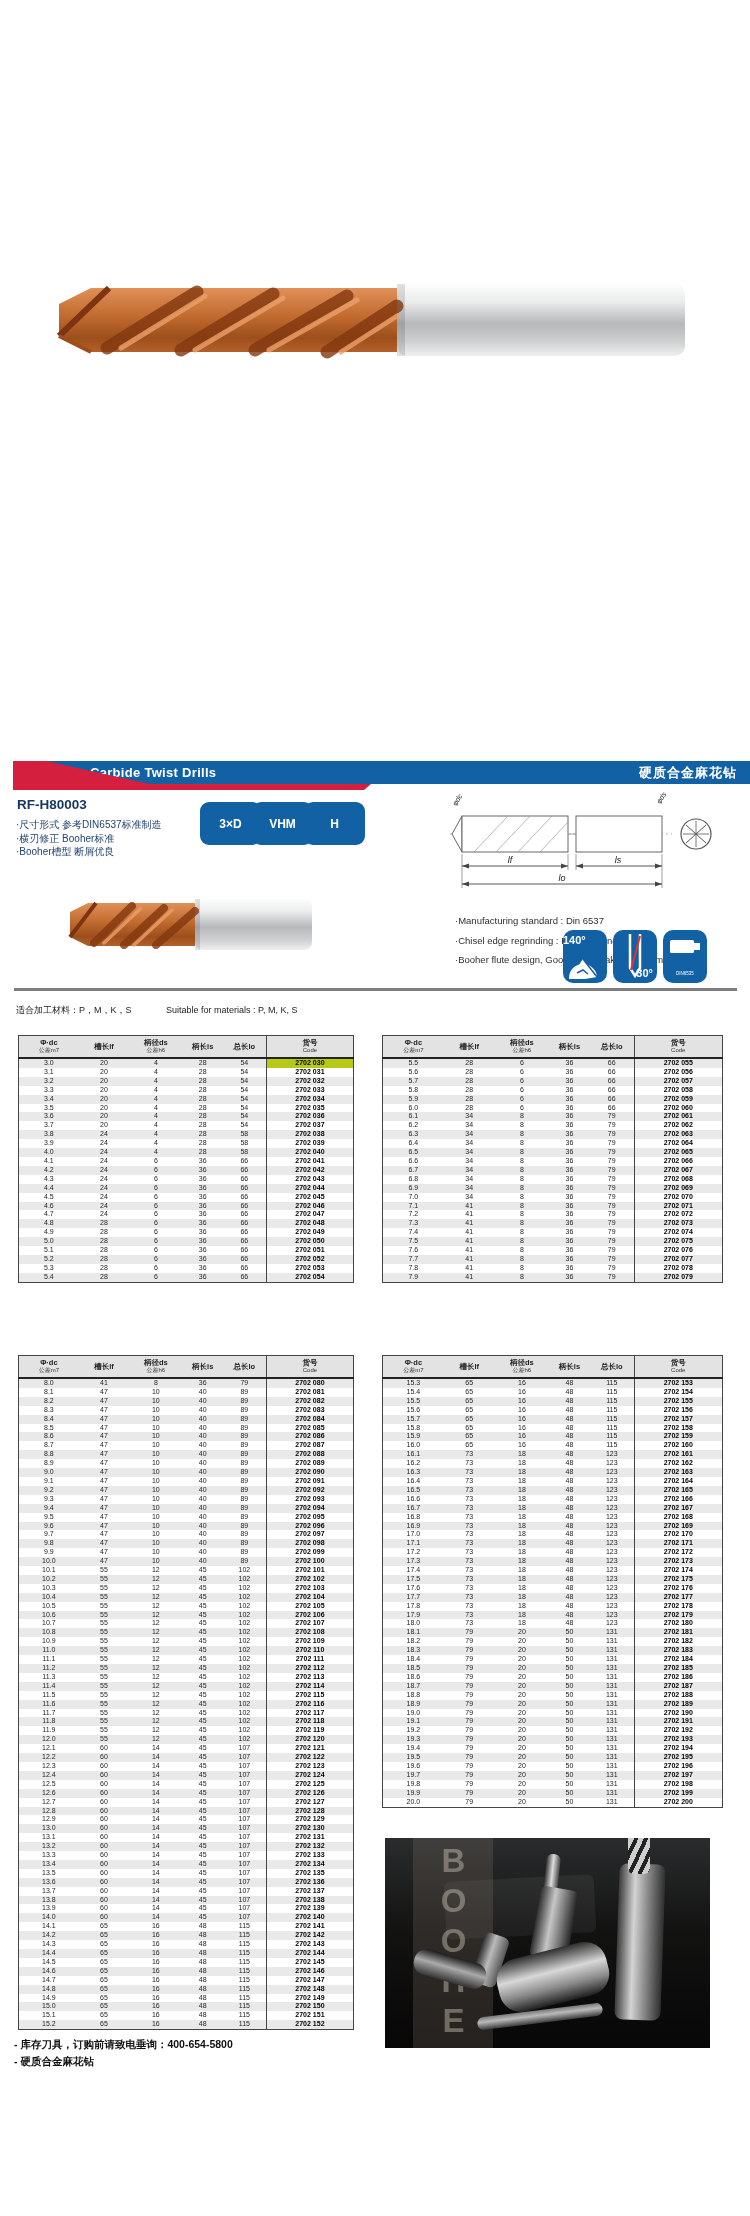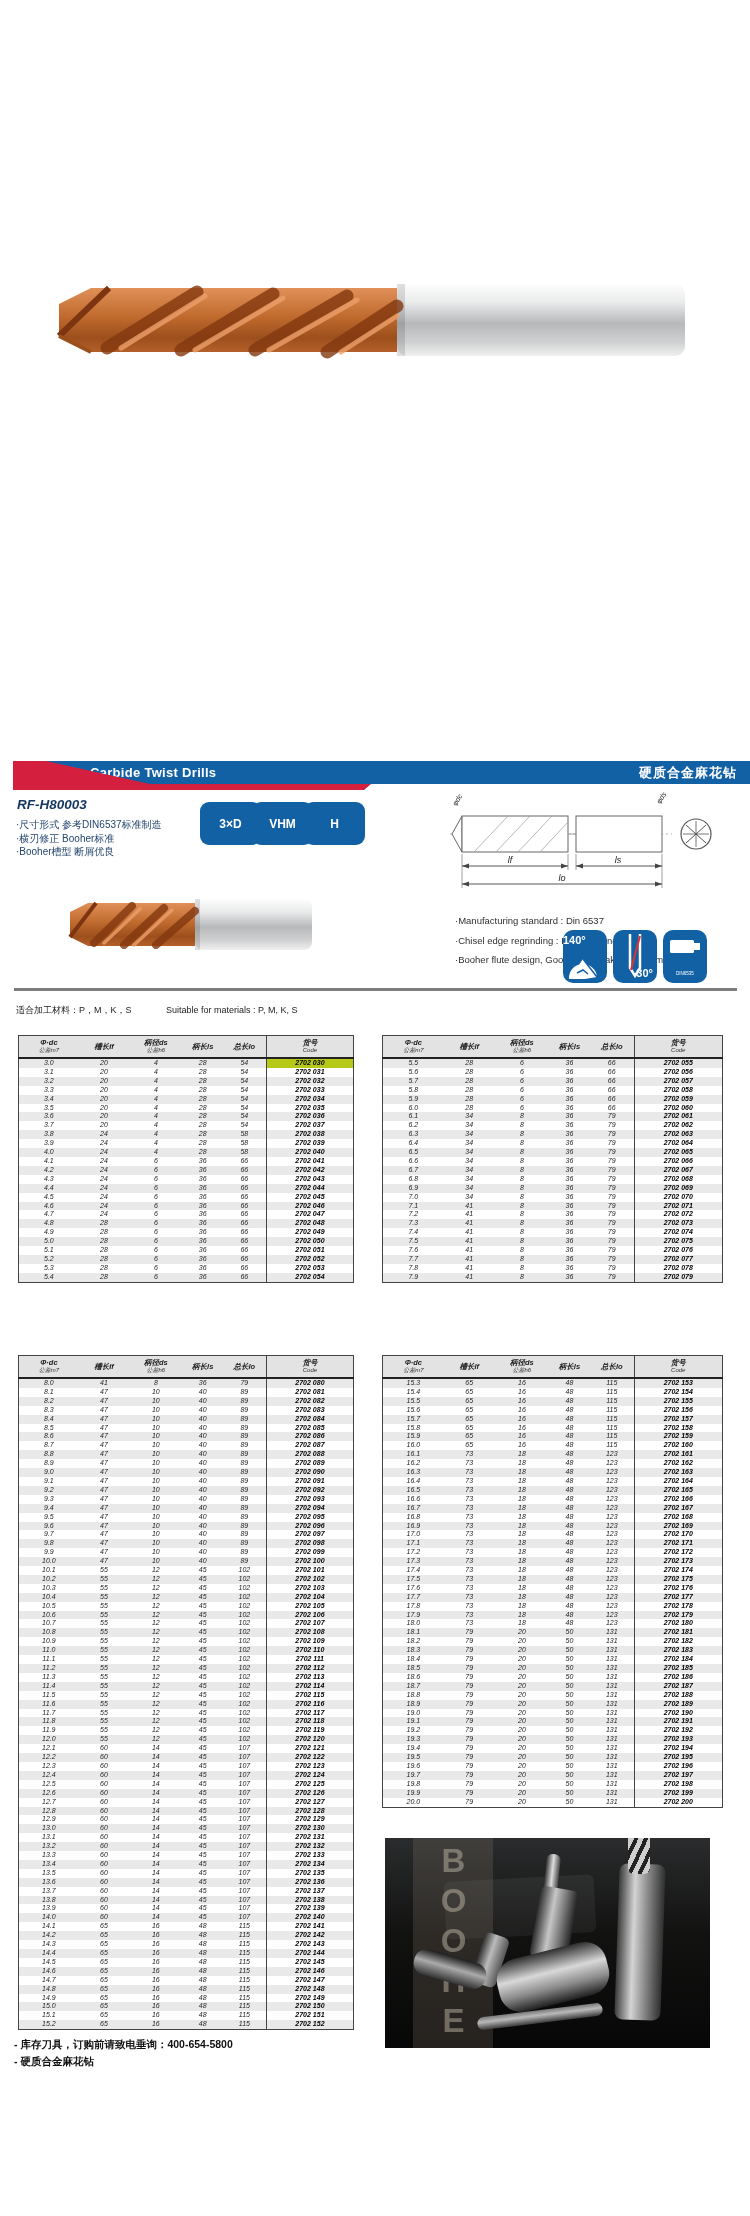--- a/index.html
+++ b/index.html
@@ -10,40 +10,40 @@
   
   .red-band{left:13px;top:761px;width:365px;height:29px;background:#d51f3f;
             clip-path:polygon(0 0,39px 0,150px 23px,358px 23px,351px 29px,0 29px);}
   .blue-band{left:46px;top:761px;width:704px;height:23px;background:#1261a5;
              clip-path:polygon(0 0,100% 0,100% 100%,104px 100%);display:flex;align-items:center;}
   .title-en{position:absolute;left:44px;top:0;height:23px;line-height:23px;color:#fff;
             font-size:13px;font-weight:bold;letter-spacing:.3px;}
   .title-zh{position:absolute;right:13px;top:0;height:23px;line-height:23px;color:#fff;
             font-size:13px;font-weight:bold;letter-spacing:1px;}
 
-  .model{left:17px;top:797px;font-size:13.5px;font-weight:bold;color:#15365f;font-style:italic;}
+  .model{left:17px;top:797px;font-size:13.5px;font-weight:bold;color:#15365f;}
   .feat-zh{left:16px;top:818px;font-size:10px;color:#24456e;line-height:13.5px;}
   .badge{width:61px;height:43px;top:802px;background:#1261a5;border-radius:9px;color:#fff;
          font-size:12px;font-weight:bold;display:flex;align-items:center;justify-content:center;}
 
   .spec-en{left:455px;top:911px;font-size:9.5px;color:#2f2f2f;line-height:19.5px;}
 
   .tile{width:44px;height:53px;top:930px;background:#1261a5;border-radius:10px;color:#fff;
         overflow:hidden;}
   .tile .big{font-size:11px;font-weight:bold;}
   .tile .tiny{font-size:4.5px;}
 
   .divider{left:14px;top:988px;width:723px;height:2.5px;background:#7d7d7d;}
 
   .materials-zh{left:16px;top:1004px;font-size:9px;color:#1c1c1c;text-align:right;}
   .materials-en{left:166px;top:1005px;font-size:9px;color:#1c1c1c;}
 
   
   .spec-table{position:absolute;border-collapse:collapse;table-layout:fixed;background:#fff;
-              border:1.5px solid #444;font-style:italic;}
+              border:1.5px solid #444;}
   .spec-table col.c1{width:18%}.spec-table col.c2{width:15%}.spec-table col.c3{width:16%}
   .spec-table col.c4{width:12%}.spec-table col.c5{width:13%}.spec-table col.c6{width:26%}
   .spec-table th{background:#e3e3e3;border-bottom:2px solid #222;padding:2px 0 3px;
                  font-weight:bold;color:#222;}
   .spec-table th .h1{font-size:7.5px;line-height:9px;}
   .spec-table th .h2{font-size:6px;line-height:7px;font-weight:normal;color:#333;}
   .spec-table td{font-size:7px;height:8.9px;line-height:8.9px;padding:0;text-align:center;
                  color:#222;white-space:nowrap;overflow:hidden;}
   .spec-table tbody tr:nth-child(odd){background:#e9e9e9;}
   .spec-table td.code{font-weight:bold;color:#000;border-left:1.5px solid #444;}

